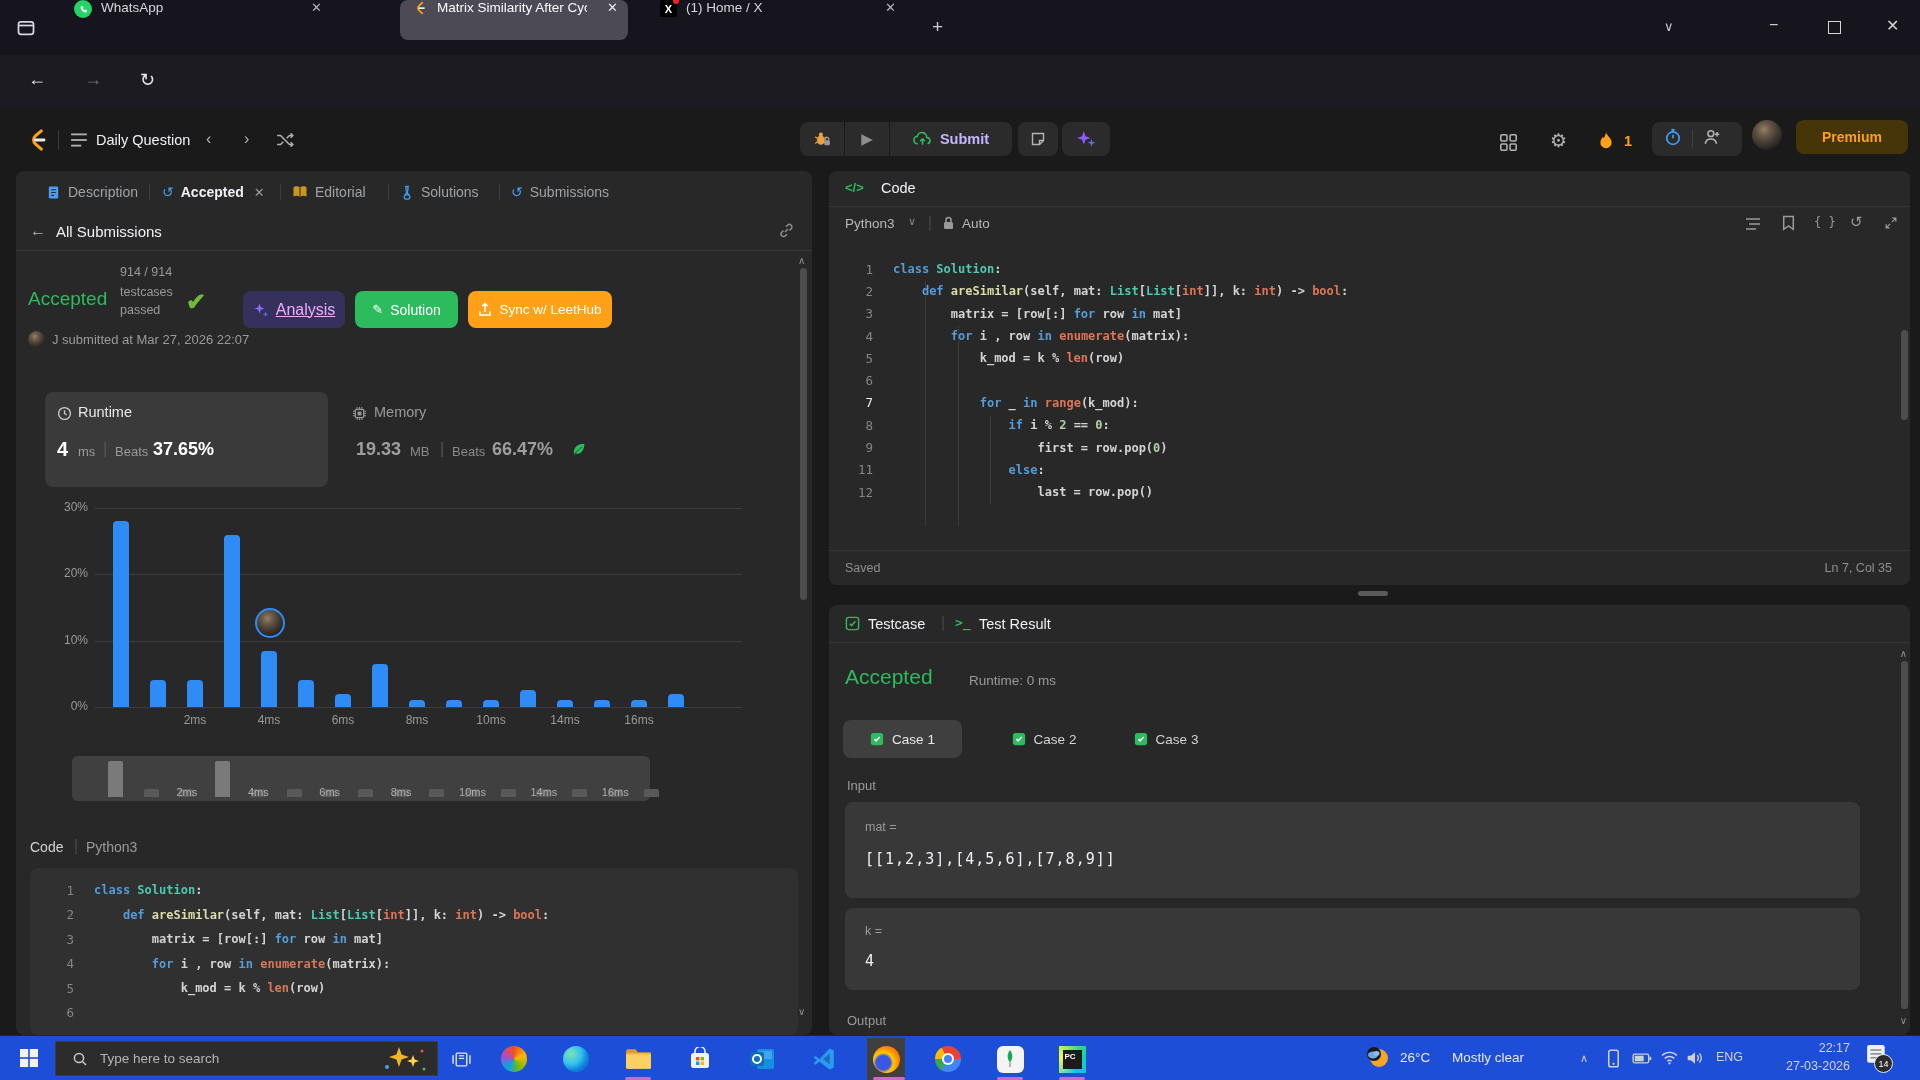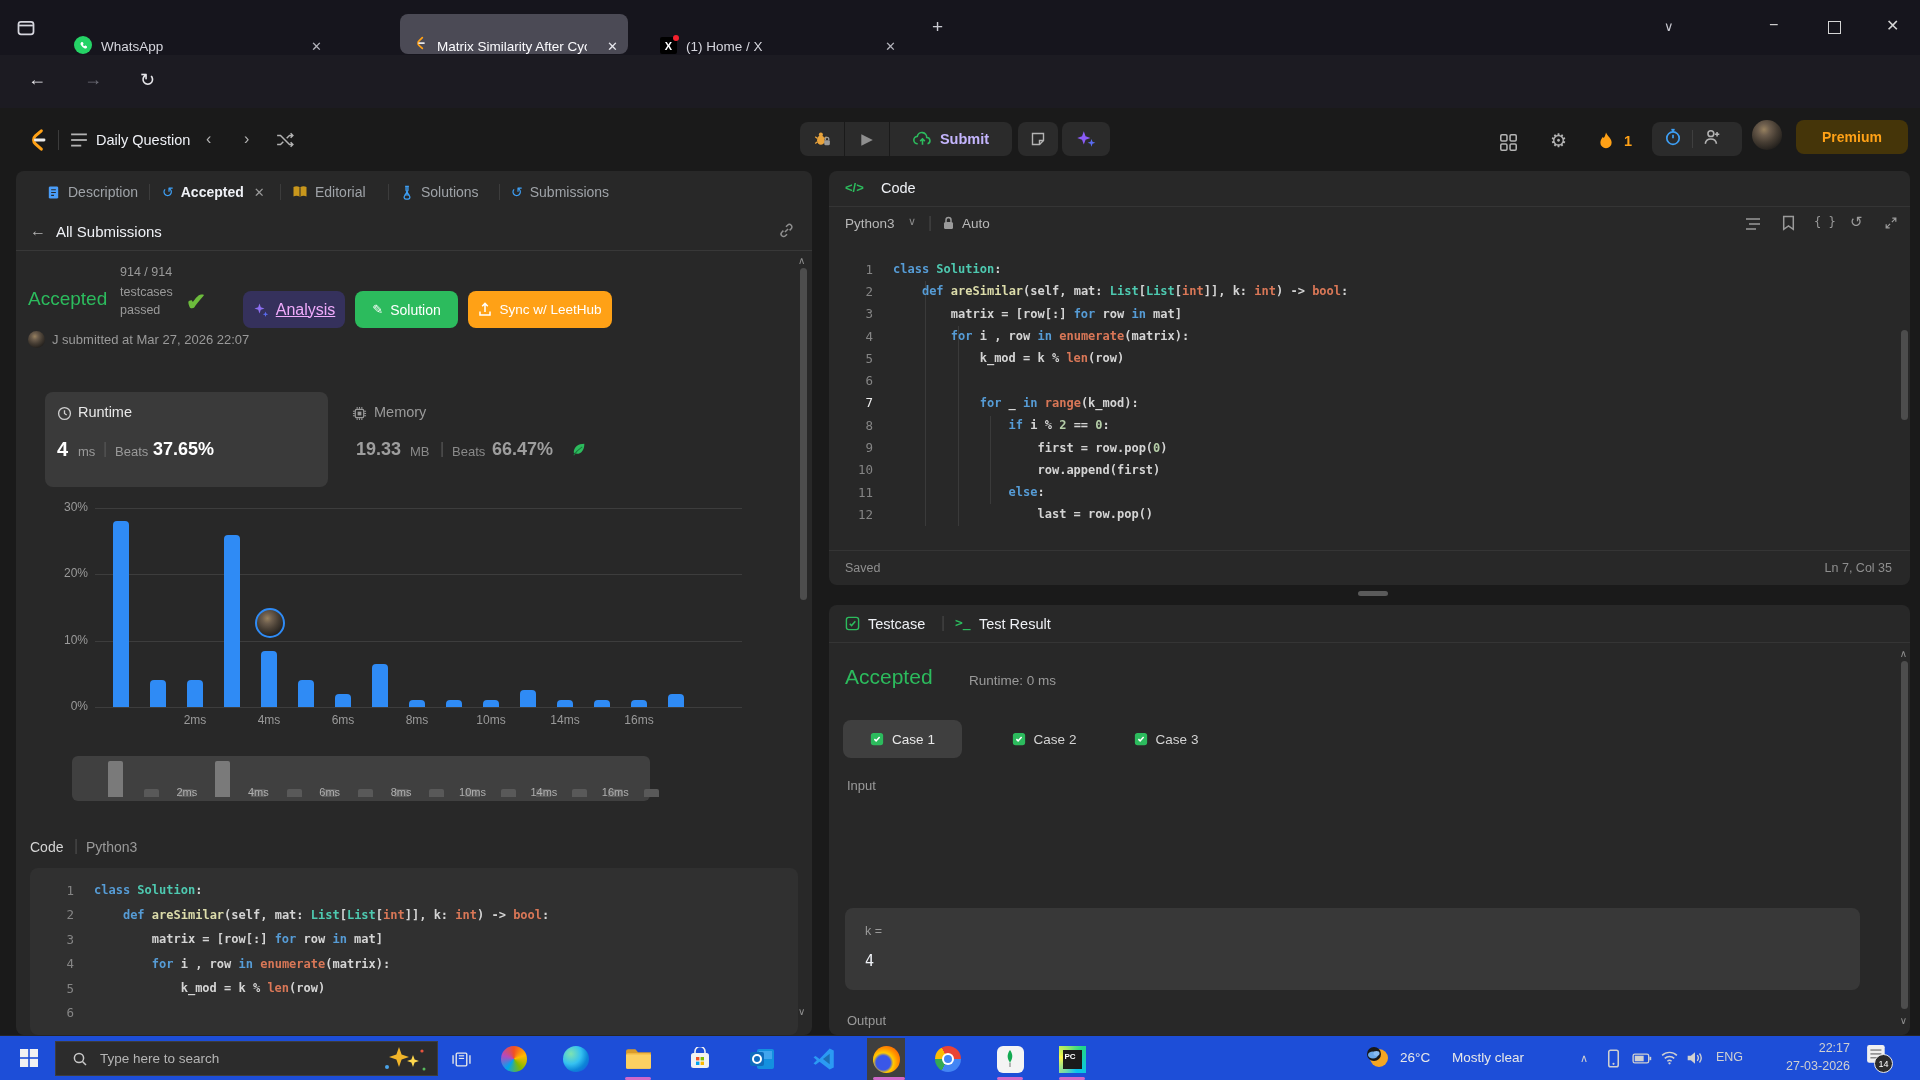--- a/index.html
+++ b/index.html
@@ -3,21 +3,21 @@
 <meta charset="utf-8">
 <style>
   html,body{margin:0;padding:0;background:#000;}
   #screen{position:relative;width:1920px;height:1080px;background:#1a1a1a;overflow:hidden;
     font-family:"Liberation Sans",sans-serif;color:#d4d4d4;}
   .abs{position:absolute;}
   .mono{font-family:"DejaVu Sans Mono",monospace;}
   .ic{display:inline-block;vertical-align:middle;}
   
   #tabstrip{position:absolute;left:0;top:0;width:1920px;height:55px;background:#16151d;}
-  .btab{position:absolute;top:14px;height:40px;border-radius:8px;display:flex;align-items:flex-end;color:#d6d6de;font-size:13.5px;}
+  .btab{position:absolute;top:0;height:40px;border-radius:8px;display:flex;align-items:flex-start;color:#d6d6de;font-size:13.5px;}
   .btab .favi{margin-left:12px;margin-right:9px;}
   .btab .tclose{margin-left:auto;margin-right:10px;color:#b4b4bc;font-size:13px;}
   #toolbar{position:absolute;left:0;top:55px;width:1920px;height:53px;background:#1c1b22;}
   .navglyph{color:#e6e6ea;font-size:18px;}
   #urlbar{position:absolute;left:300px;top:62px;width:1192px;height:38px;background:#28272f;border-radius:8px;display:flex;align-items:center;overflow:hidden;}
   
   #lcnav{position:absolute;left:0;top:108px;width:1920px;height:63px;background:#1a1a1a;}
   .navbtn{position:absolute;top:14px;height:34px;background:#2b2b2b;display:flex;align-items:center;justify-content:center;}
   
   .panel{position:absolute;background:#282828;border-radius:8px;overflow:hidden;}
@@ -515,24 +515,20 @@
         </div>
         <div class="crow" style="height: 22.3px;">
           <span class="lnum">8</span>
           <span class="ctext"><span class="c-p">                </span><span class="c-k">if</span><span class="c-p"> i % </span><span class="c-nu">2</span><span class="c-p"> == </span><span class="c-nu">0</span><span class="c-p">:</span></span>
         </div>
         <div class="crow" style="height: 22.3px;">
           <span class="lnum">9</span>
           <span class="ctext"><span class="c-p">                    first = row.pop(</span><span class="c-nu">0</span><span class="c-p">)</span></span>
         </div>
         <div class="crow" style="height: 22.3px;">
-          <span class="lnum">10</span>
-          <span class="ctext"><span class="c-p">                    row.append(first)</span></span>
-        </div>
-        <div class="crow" style="height: 22.3px;">
           <span class="lnum">11</span>
           <span class="ctext"><span class="c-p">                </span><span class="c-k">else</span><span class="c-p">:</span></span>
         </div>
         <div class="crow" style="height: 22.3px;">
           <span class="lnum">12</span>
           <span class="ctext"><span class="c-p">                    last = row.pop()</span></span>
         </div>
       </div>
 
     <div class="abs" style="left:0;top:379px;width:1081px;height:1px;background:#353535;"></div>
@@ -573,20 +569,24 @@
     </div>
     <div class="abs pill" style="left:282px;top:115px;width:110px;height:38px;gap:8px;">
       <svg width="14" height="14" viewBox="0 0 16 16">
           <rect x="1" y="1" width="14" height="14" rx="3" fill="#2cbb5d"></rect>
           <path d="M5 8.2l2 2 4-4.5" fill="none" stroke="#fff" stroke-width="1.8"></path>
         </svg>
       <span style="font-size:13.5px;color:#d4d4d4;">Case 3</span>
     </div>
 
     <span class="abs dim" style="left:18px;top:173px;font-size:13px;">Input</span>
+    <div class="abs" style="left:16px;top:197px;width:1015px;height:96px;background:#383838;border-radius:8px;">
+      <span class="abs dim" style="left:20px;top:18px;font-size:12.5px;">mat =</span>
+      <span class="abs mono" style="left:20px;top:48px;font-size:15px;color:#eff1f6;letter-spacing:1px;">[[1,2,3],[4,5,6],[7,8,9]]</span>
+    </div>
     <div class="abs" style="left:16px;top:303px;width:1015px;height:82px;background:#383838;border-radius:8px;">
       <span class="abs dim" style="left:20px;top:16px;font-size:12.5px;">k =</span>
       <span class="abs mono" style="left:20px;top:44px;font-size:15px;color:#eff1f6;">4</span>
     </div>
     <span class="abs dim" style="left:18px;top:408px;font-size:13px;">Output</span>
 
     <span class="scrollarrow" style="right:3px;top:43px;">∧</span>
     <div class="scrollthumb" style="right:2px;top:56px;height:348px;"></div>
     <span class="scrollarrow" style="right:3px;top:410px;">∨</span>
   </div>

